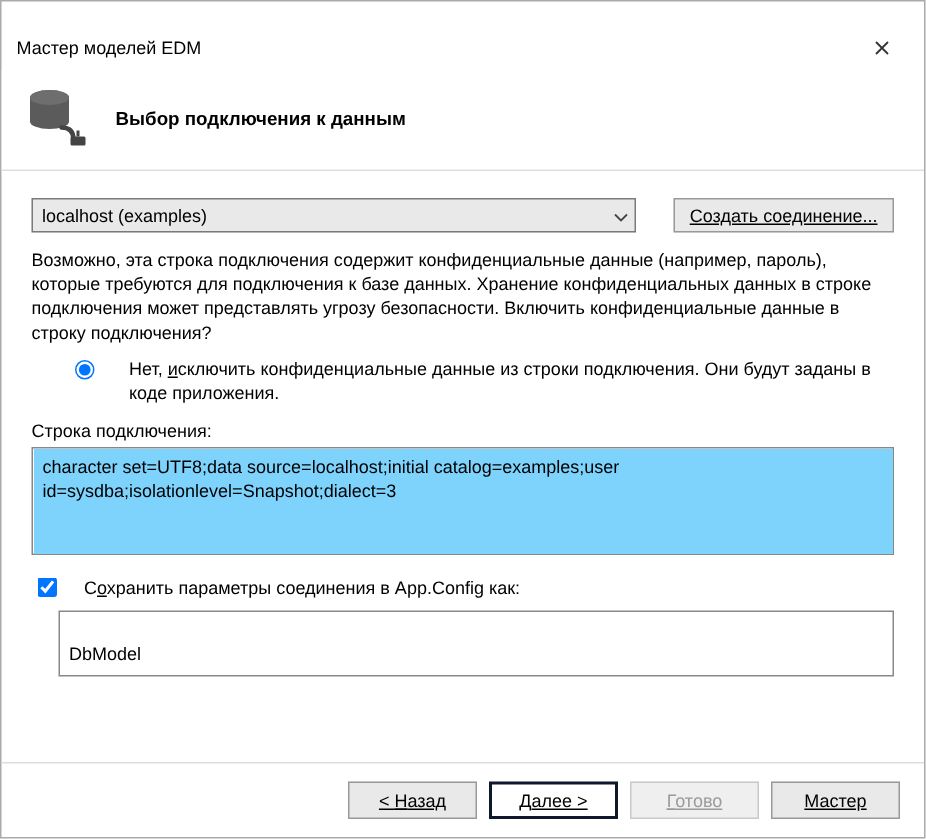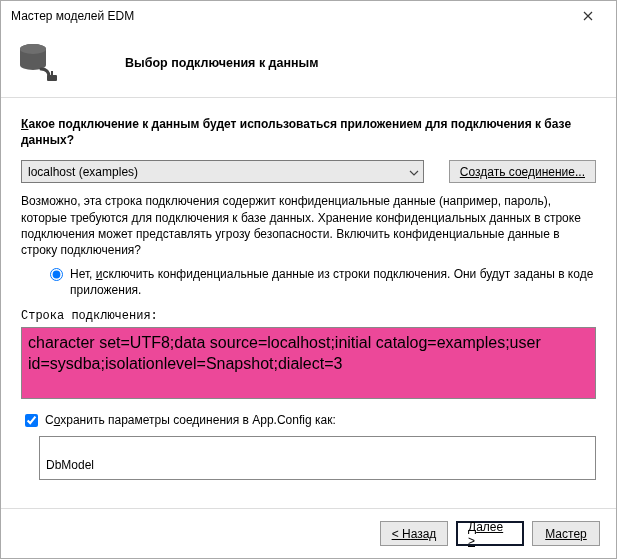--- a/index.html
+++ b/index.html
@@ -15,41 +15,41 @@
     position: relative;
     display: flex;
     flex-direction: column;
   }
   .titlebar {
     height: 30px;
     display: flex;
     align-items: center;
     padding: 0 8px 0 10px;
     font-size: 12px;
+    margin-top: 16px;
   }
   .titlebar .title { flex: 1; }
   .titlebar .close {
     width: 40px; height: 28px;
     display: flex; align-items: center; justify-content: center;
     font-size: 14px; color: #333;
   }
 
   .banner {
     background: #fff;
     border-bottom: 1px solid #ddd;
     padding: 8px 16px 14px 16px;
     display: flex;
     align-items: center;
     gap: 16px;
   }
   .banner .heading {
     font-weight: 600;
     font-size: 12.5px;
     padding-top: 4px;
-    margin-left: 48px;
   }
 
   .content {
     flex: 1;
     padding: 18px 20px 10px 20px;
     overflow: hidden;
   }
   .question {
     font-weight: 600;
     font-size: 12px;
@@ -94,49 +94,49 @@
   .infotext {
     font-size: 12px;
     line-height: 1.35;
     margin-bottom: 8px;
   }
 
   .radios { margin: 4px 0 10px 24px; }
   .radio-row {
     display: flex;
     align-items: flex-start;
-    gap: 4px;
+    gap: 20px;
     margin-bottom: 10px;
     line-height: 1.35;
     justify-content: center;
   }
   .radio-row input { margin-top: 2px; }
   .radio-row .accel { text-decoration: underline; }
 
-  .cs-label { margin-bottom: 4px; font-family: Liberation Mono, monospace; }
+  .cs-label { margin-bottom: 4px; }
   .cs-box {
     border: 1px solid #888;
     height: 72px;
     padding: 4px 6px;
-    font-size: 16px;
+    font-size: 12px;
     line-height: 1.35;
     overflow-y: auto;
-    background: #ec4899;
+    background: #7dd3fc;
     position: relative;
   }
   .cs-box::-webkit-scrollbar { width: 16px; }
   .cs-box::-webkit-scrollbar-track { background:#f0f0f0; }
   .cs-box::-webkit-scrollbar-thumb { background:#c2c2c2; }
   
   .cs-inner { min-height: 80px; }
 
   .save-row {
     display: flex;
     align-items: center;
-    gap: 4px;
+    gap: 15px;
     margin-top: 12px;
     margin-bottom: 6px;
   }
   .save-row .accel { text-decoration: underline; }
 
   .name-box {
     border: 1px solid #888;
     height: 24px;
     margin-left: 18px;
     padding: 21px 6px;
@@ -144,21 +144,21 @@
     background: #fff;
   }
 
   .footer {
     border-top: 1px solid #ddd;
     padding: 12px 16px;
     display: flex;
     justify-content: flex-end;
     gap: 8px;
   }
-  .footer .btn { width: 68px; height: 25px; }
+  .footer .btn { width: 86px; height: 25px; }
   .footer .btn.primary { border: 2px solid #0f172a; background:#fff; }
   .footer .btn.disabled { color:#9a9a9a; background:#efefef; border-color:#c9c9c9; }
   .accel { text-decoration: underline; }
 </style>
 </head>
 <body>
 
 <div class="titlebar">
   <span class="title">Мастер моделей EDM</span>
   <div class="close">
@@ -175,23 +175,20 @@
     <ellipse cx="16" cy="10" rx="13" ry="5" fill="#6e6e6e"></ellipse>
     <path d="M24 30 q8 0 8 8" stroke="#444" stroke-width="3" fill="none" stroke-linecap="round"></path>
     <rect x="30" y="36" width="10" height="6" rx="1" fill="#444"></rect>
     <rect x="34" y="32" width="2" height="4" fill="#444"></rect>
   </svg>
   <div class="heading">Выбор подключения к данным</div>
 </div>
 
 <div class="content">
 
-  <div class="question">
-    <span class="accel">К</span><span>акое подключение к данным будет использоваться приложением для подключения к базе данных?</span>
-  </div>
 
   <div class="row-conn">
     <div class="combo">
       <span>localhost (examples)</span>
       <span class="chev">
         <svg width="10" height="6" viewBox="0 0 10 6">
             <path d="M1 1 L5 5 L9 1" stroke="#444" stroke-width="1.2" fill="none"></path>
           </svg>
       </span>
     </div>
@@ -224,16 +221,19 @@
 
 </div>
 
 <div class="footer">
   <div class="btn">
     <span><span>&lt; </span><span class="accel">Н</span><span>азад</span></span>
   </div>
   <div class="btn primary">
     <span><span></span><span class="accel">Д</span><span>алее &gt;</span></span>
   </div>
+  <div class="btn disabled">
+    <span><span class="accel">Г</span><span>отово</span></span>
+  </div>
   <div class="btn">
     <span>Мастер</span>
   </div>
 </div>
 
 </body></html>

